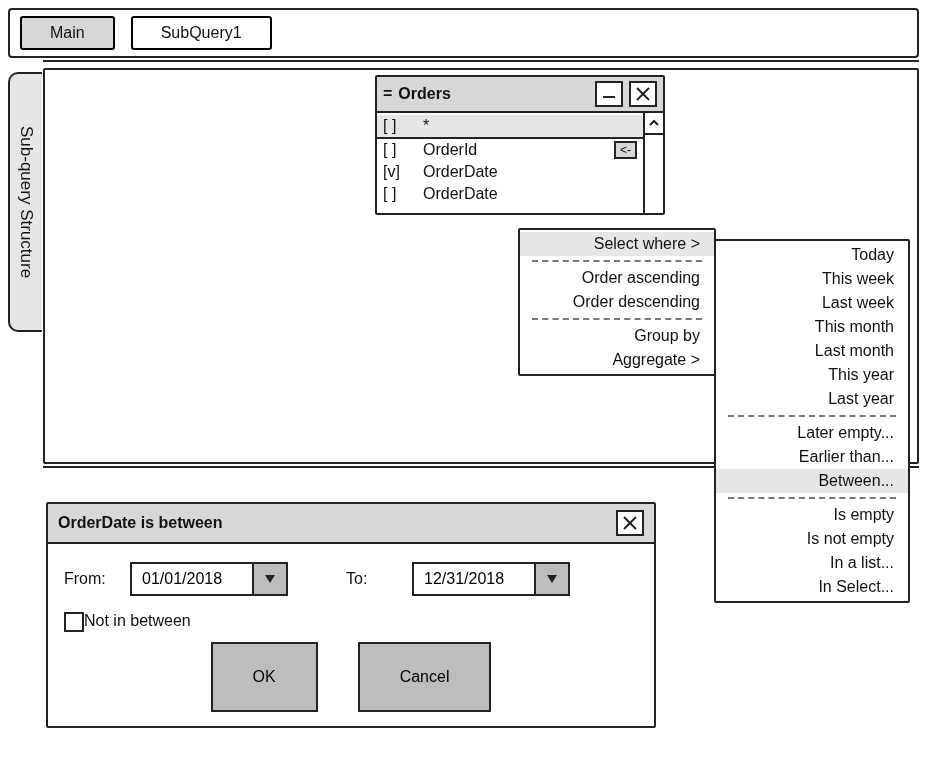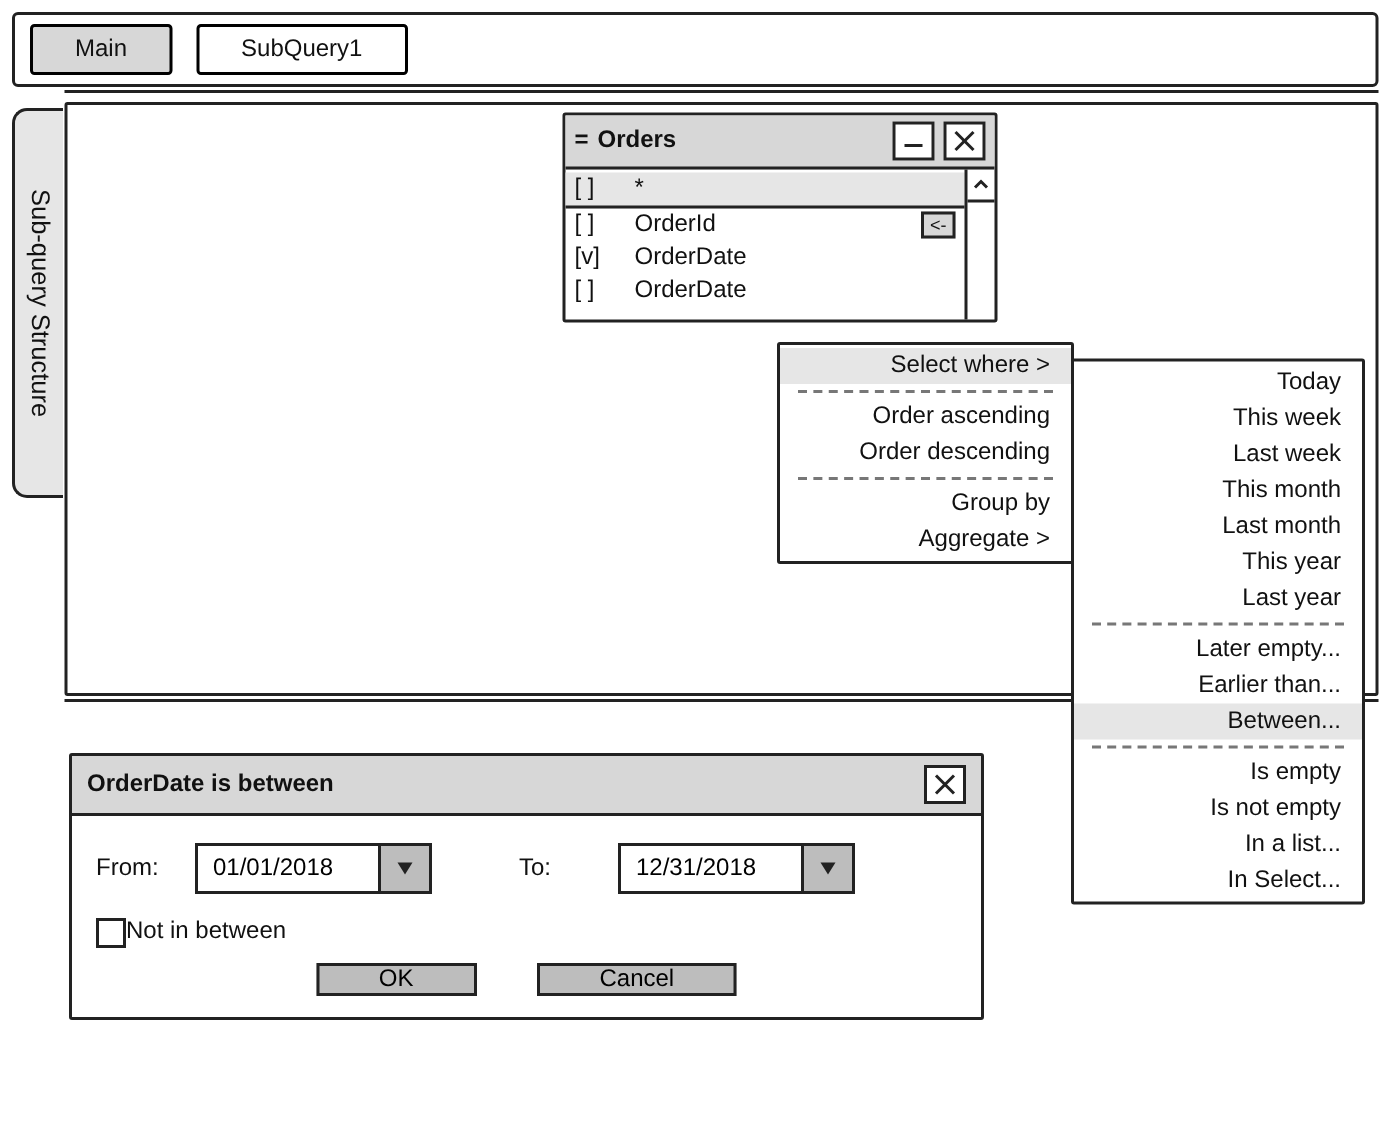--- a/index.html
+++ b/index.html
@@ -200,21 +200,21 @@
   .checkbox {
     display:flex;align-items:flex-start;cursor:pointer;
   }
   .checkbox .box {
     width:20px;height:20px;border:2px solid #222;display:inline-block;
   }
   .btnrow { display:flex; gap:40px; justify-content:center; margin-top:10px;}
   .pushbtn {
     border:2px solid #222;
     background:#bdbdbd;
-    padding:0 40px;
+    padding:24px 40px;
     cursor:pointer;
     font:inherit;
   }
 </style>
 </head>
 <body>
 
 <div class="tabbar">
   <div class="tab active">Main</div>
   <div class="tab">SubQuery1</div>

